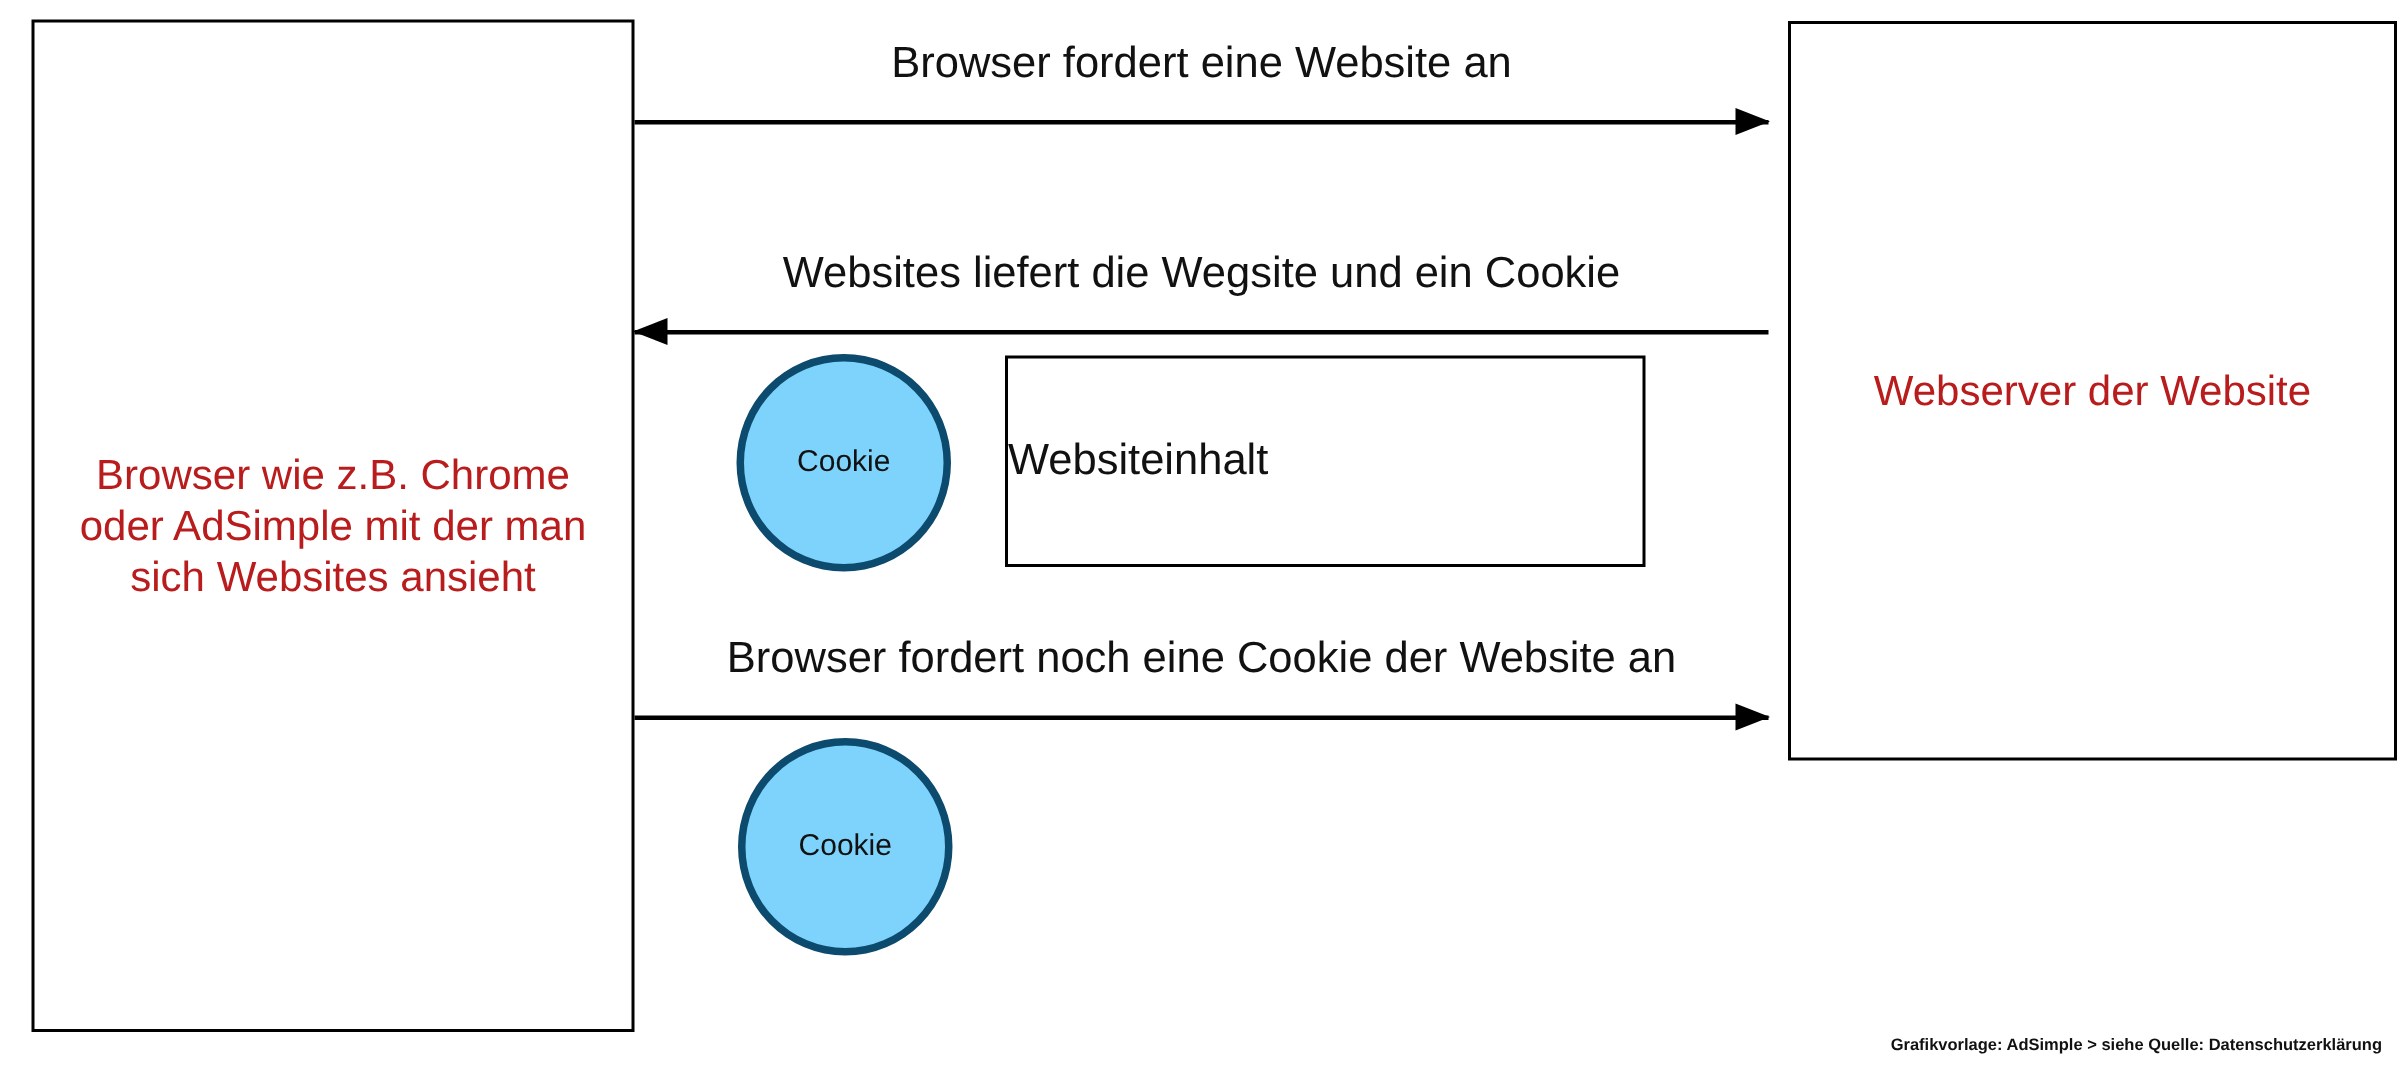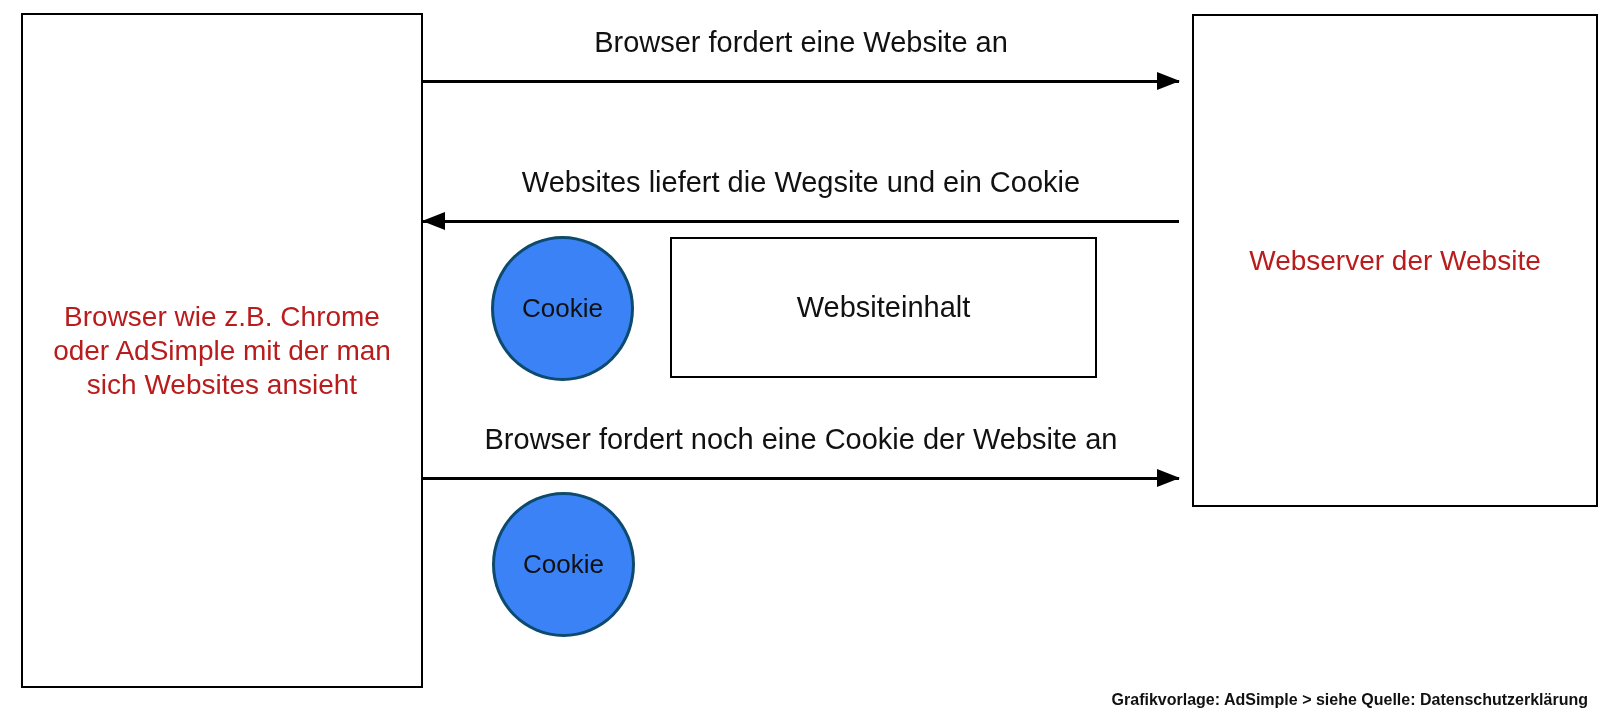--- a/index.html
+++ b/index.html
@@ -84,55 +84,55 @@
   #arrow-request        { top: 81px; }
   #arrow-response       { top: 221px; }
   #arrow-second-request { top: 478px; }
 
   
   .cookie-circle {
     position: absolute;
     box-sizing: border-box;
     width: 143px;
     height: 145px;
-    border: 3px solid #0c4a6e;
+    border: 5px solid #0c4a6e;
     border-radius: 50%;
-    background: #3b82f6;
+    background: #7dd3fc;
     display: flex;
     align-items: center;
     justify-content: center;
-    font-size: 26px;
+    font-size: 20px;
     color: #111111;
   }
   #cookie-circle-1 { left: 491px; top: 236px; }
   #cookie-circle-2 { left: 492px; top: 492px; }
 
   
   #websiteinhalt-box {
     position: absolute;
     left: 670px;
     top: 237px;
     width: 427px;
     height: 141px;
     box-sizing: border-box;
     border: 2px solid #000000;
     background: #ffffff;
     display: flex;
     align-items: center;
-    justify-content: center;
+    justify-content: flex-start;
     font-size: 29px;
     color: #111111;
   }
 
   
   #credit-text {
     position: absolute;
     right: 12px;
     top: 691px;
-    font-size: 16px;
+    font-size: 11px;
     font-weight: bold;
     white-space: nowrap;
     color: #111111;
   }
 </style>
 </head>
 <body>
 
 <div id="canvas">
 

